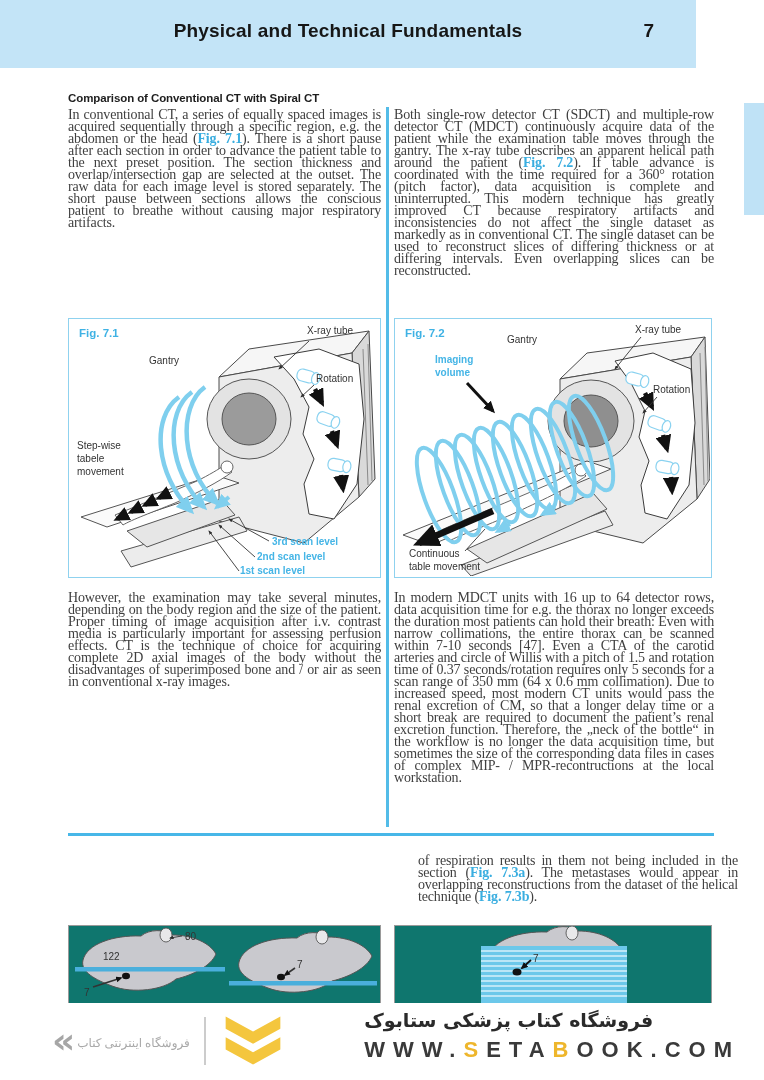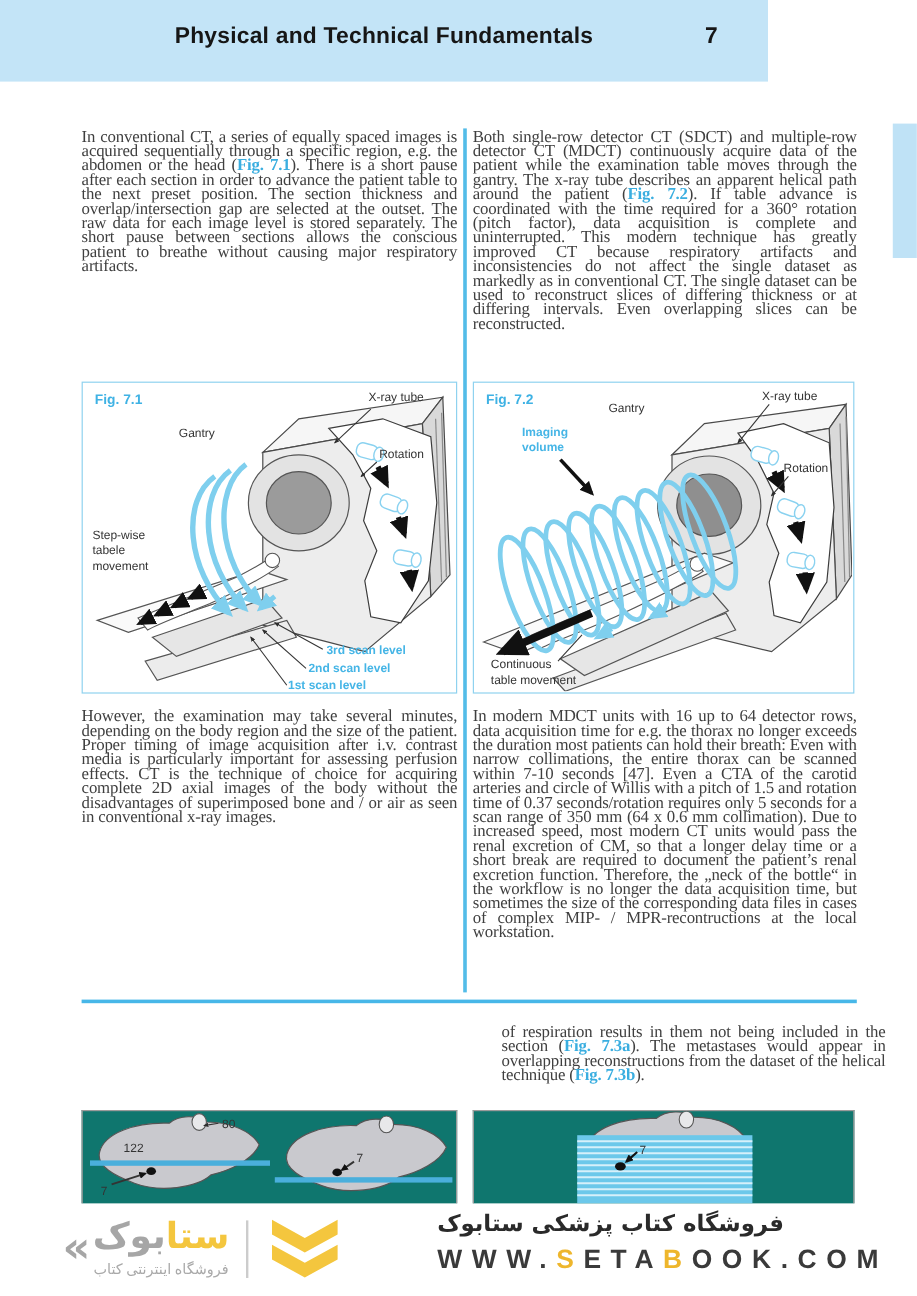--- a/index.html
+++ b/index.html
@@ -1,21 +1,21 @@
 <!DOCTYPE html>
 <html lang="en"><head>
 <meta charset="utf-8">
 <style>
   * { margin:0; padding:0; box-sizing:border-box; }
   html,body { width:764px; height:1080px; background:#fbfbfa; }
   body { font-family:"Liberation Sans", sans-serif; position:relative; overflow:hidden; }
   .page { position:absolute; inset:0; background:#ffffff; }
 
   
-  .header { position:absolute; left:0; top:0; width:640px; height:68px; background:#c3e4f7; }
+  .header { position:absolute; left:0; top:0; width:696px; height:68px; background:#c3e4f7; }
   .header .title { position:absolute; left:0; right:0; top:20px; text-align:center; font-size:19px; font-weight:bold; color:#161616; letter-spacing:0.2px; }
   .header .pageno { position:absolute; right:42px; top:20px; font-size:19px; font-weight:bold; color:#161616; }
 
   .chapter-tab { position:absolute; left:744px; top:103px; width:20px; height:112px; background:#bfe2f6; }
 
   
   .btxt { font-size:14px; line-height:12px; color:#3f3f3f; text-align:justify; letter-spacing:-0.15px;font-family:Liberation Serif, serif; }
   .heading { position:absolute; left:68px; top:92px; width:313px; font-size:11.5px; font-weight:bold; color:#1d1d1d; letter-spacing:-0.1px; }
   .p-lt1 { position:absolute; left:68px; top:109px; width:313px; }
   .p-rt1 { position:absolute; left:394px; top:109px; width:320px; }
@@ -61,20 +61,21 @@
 
 <div class="page">
 
   <div class="header">
     <div class="title">Physical and Technical Fundamentals</div>
     <div class="pageno">7</div>
   </div>
 
   <div class="chapter-tab"></div>
 
+  <div class="heading">Comparison of Conventional CT with Spiral CT</div>
 
   <p class="btxt p-lt1"><span>In conventional CT, a series of equally spaced images is acquired sequentially through a specific region, e.g. the abdomen or the head (</span><span class="figref">Fig. 7.1</span><span>). There is a short pause after each section in order to advance the patient table to the next preset position. The section thickness and overlap/intersection gap are selected at the outset. The raw data for each image level is stored separately. The short pause between sections allows the conscious patient to breathe without causing major respiratory artifacts.</span></p>
 
   <p class="btxt p-rt1"><span>Both single-row detector CT (SDCT) and multiple-row detector CT (MDCT) continuously acquire data of the patient while the examination table moves through the gantry. The x-ray tube describes an apparent helical path around the patient (</span><span class="figref">Fig. 7.2</span><span>). If table advance is coordinated with the time required for a 360° rotation (pitch factor), data acquisition is complete and uninterrupted. This modern technique has greatly improved CT because respiratory artifacts and inconsistencies do not affect the single dataset as markedly as in conventional CT. The single dataset can be used to reconstruct slices of differing thickness or at differing intervals. Even overlapping slices can be reconstructed.</span></p>
 
   <div class="vdivider"></div>
 
   <div class="figbox fig1">
     <svg width="310" height="257" viewBox="0 0 310 257">
       <defs>
@@ -276,21 +277,20 @@
       <ellipse cx="122" cy="46" rx="4.5" ry="3.5" fill="#111"></ellipse>
       <line x1="136" y1="34" x2="127" y2="42" stroke="#111" stroke-width="1.8" marker-end="url(#mBk)"></line>
       <text x="138" y="36" class="ft">7</text>
     </svg>
   </div>
 
   <div class="footer">
     <div class="logo">
       <span class="guillemet">«</span>
       <div class="logo-left">
-        <div class="logo-word"><span class="logo-yellow">ستا</span><span class="logo-gray">بوک</span></div>
         <div class="logo-sub">فروشگاه اینترنتی کتاب</div>
       </div>
       <div class="logo-bar"></div>
       <svg width="66" height="56" viewBox="0 0 70 56">
         <path d="M6,2 L35,18 L64,2 L64,15 L35,31 L6,15 Z" fill="#f4c63e"></path>
         <path d="M6,24 L35,40 L64,24 L64,37 L35,53 L6,37 Z" fill="#f4c63e"></path>
       </svg>
     </div>
     <div class="brand-right">
       <div class="tagline">فروشگاه کتاب پزشکی ستابوک</div>

